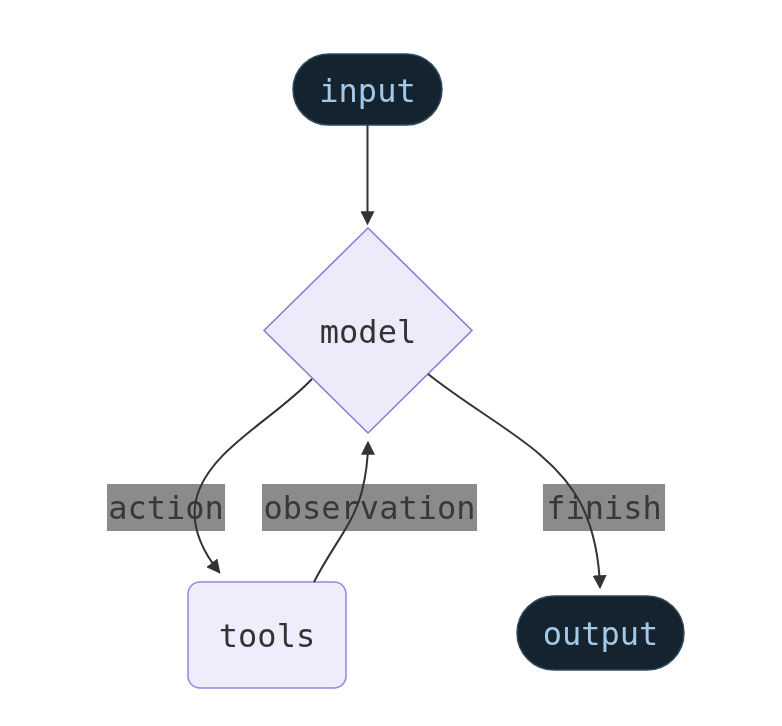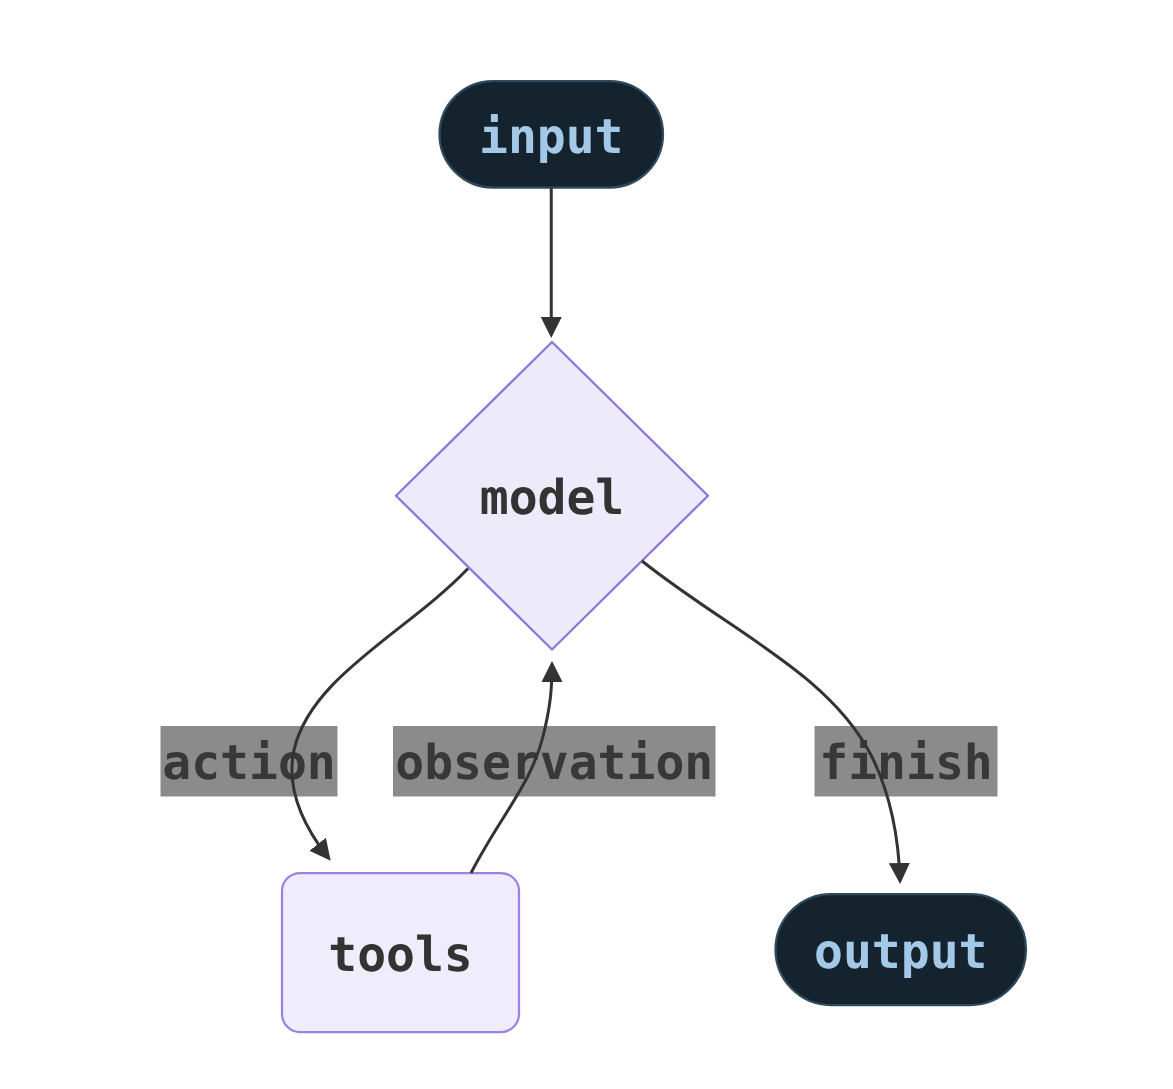--- a/index.html
+++ b/index.html
@@ -2,21 +2,20 @@
 <html><head>
 <meta charset="utf-8">
 <style>
   html,body{margin:0;padding:0;background:#ffffff;}
   .canvas{
     position:relative;
     width:782px;height:726px;
     background:#ffffff;
     overflow:hidden;
     font-family:"DejaVu Sans Mono", monospace;
-    font-weight:bold;
   }
   svg{display:block;}
   svg text{
     font-family:"DejaVu Sans Mono", monospace;
     font-size:32px;
     text-anchor:middle;
     dominant-baseline:central;
   }
   .dark-node{stroke:#2e4b5e;stroke-width:1.5px;}
   .dark-node-text{fill:#a4c9e8;}

